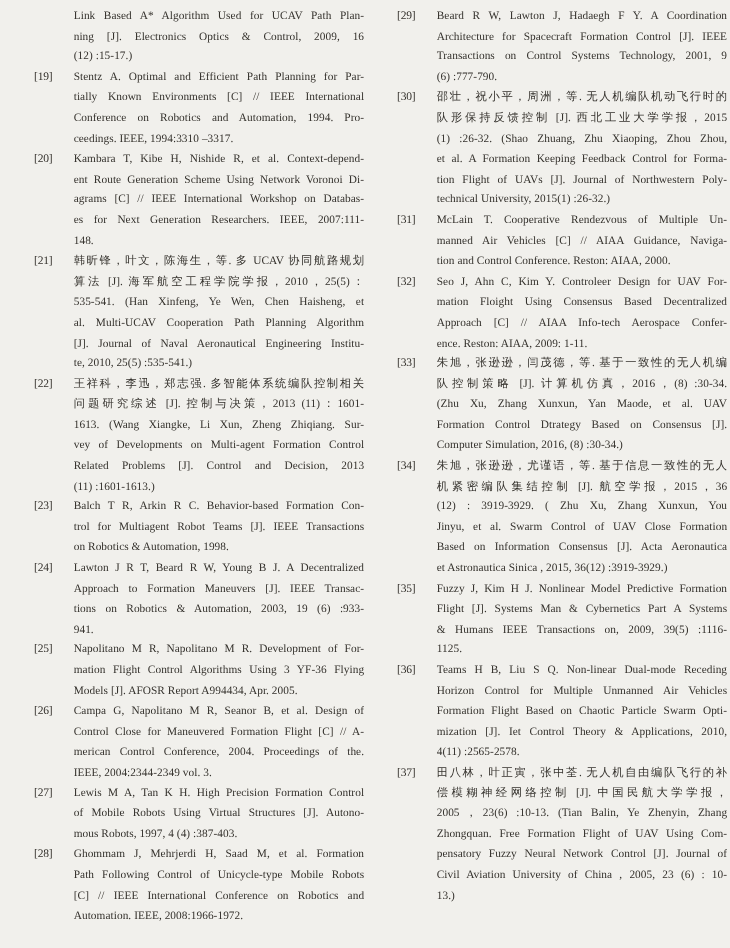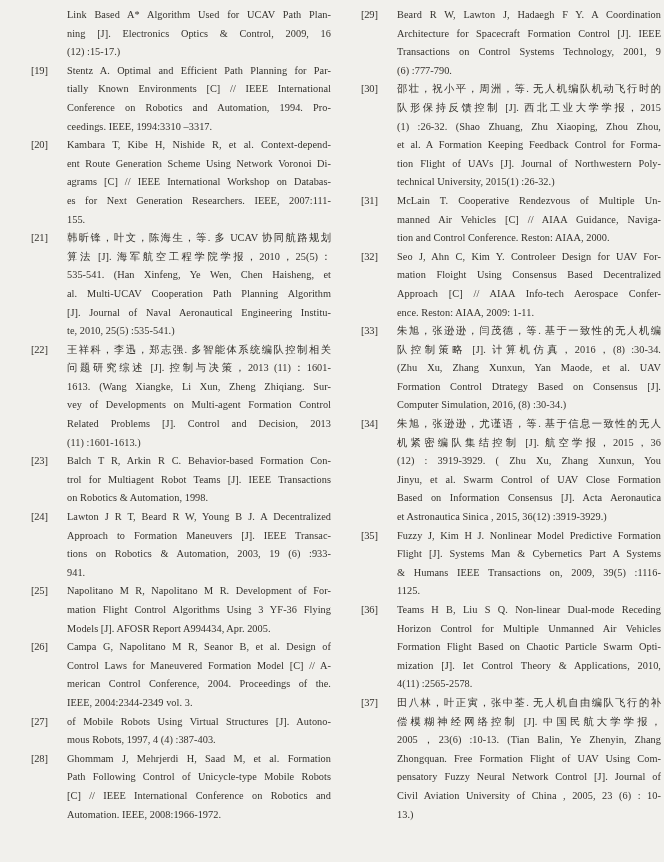--- a/index.html
+++ b/index.html
@@ -81,21 +81,21 @@
             <div class="ref-line last">ceedings. IEEE, 1994:3310 –3317.</div>
           </div>
         </div>
         <div class="ref">
           <div class="ref-label">[20]</div>
           <div class="ref-body">
             <div class="ref-line">Kambara T, Kibe H, Nishide R, et al. Context-depend-</div>
             <div class="ref-line">ent Route Generation Scheme Using Network Voronoi Di-</div>
             <div class="ref-line">agrams [C] // IEEE International Workshop on Databas-</div>
             <div class="ref-line">es for Next Generation Researchers. IEEE, 2007:111-</div>
-            <div class="ref-line last">155.</div>
+            <div class="ref-line last">148.</div>
           </div>
         </div>
         <div class="ref">
           <div class="ref-label">[21]</div>
           <div class="ref-body">
             <div class="ref-line">韩昕锋，叶文，陈海生，等. 多 UCAV 协同航路规划</div>
             <div class="ref-line">算法 [J]. 海军航空工程学院学报，2010，25(5)：</div>
             <div class="ref-line">535-541. (Han Xinfeng, Ye Wen, Chen Haisheng, et</div>
             <div class="ref-line">al. Multi-UCAV Cooperation Path Planning Algorithm</div>
             <div class="ref-line">[J]. Journal of Naval Aeronautical Engineering Institu-</div>
@@ -135,28 +135,29 @@
           <div class="ref-body">
             <div class="ref-line">Napolitano M R, Napolitano M R. Development of For-</div>
             <div class="ref-line">mation Flight Control Algorithms Using 3 YF-36 Flying</div>
             <div class="ref-line last">Models [J]. AFOSR Report A994434, Apr. 2005.</div>
           </div>
         </div>
         <div class="ref">
           <div class="ref-label">[26]</div>
           <div class="ref-body">
             <div class="ref-line">Campa G, Napolitano M R, Seanor B, et al. Design of</div>
-            <div class="ref-line">Control Laws for Maneuvered Formation Model [C] // A-</div>
+            <div class="ref-line">Control Close for Maneuvered Formation Flight [C] // A-</div>
             <div class="ref-line">merican Control Conference, 2004. Proceedings of the.</div>
             <div class="ref-line last">IEEE, 2004:2344-2349 vol. 3.</div>
           </div>
         </div>
         <div class="ref">
           <div class="ref-label">[27]</div>
           <div class="ref-body">
+            <div class="ref-line">Lewis M A, Tan K H. High Precision Formation Control</div>
             <div class="ref-line">of Mobile Robots Using Virtual Structures [J]. Autono-</div>
             <div class="ref-line last">mous Robots, 1997, 4 (4) :387-403.</div>
           </div>
         </div>
         <div class="ref">
           <div class="ref-label">[28]</div>
           <div class="ref-body">
             <div class="ref-line">Ghommam J, Mehrjerdi H, Saad M, et al. Formation</div>
             <div class="ref-line">Path Following Control of Unicycle-type Mobile Robots</div>
             <div class="ref-line">[C] // IEEE International Conference on Robotics and</div>

